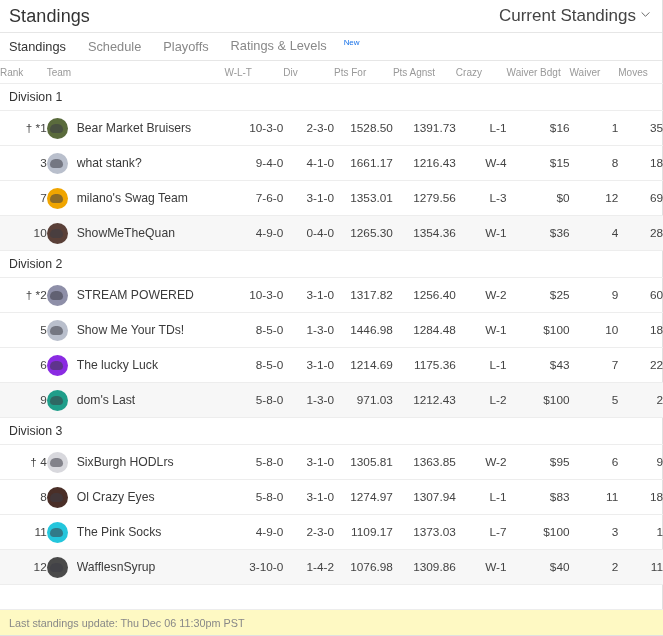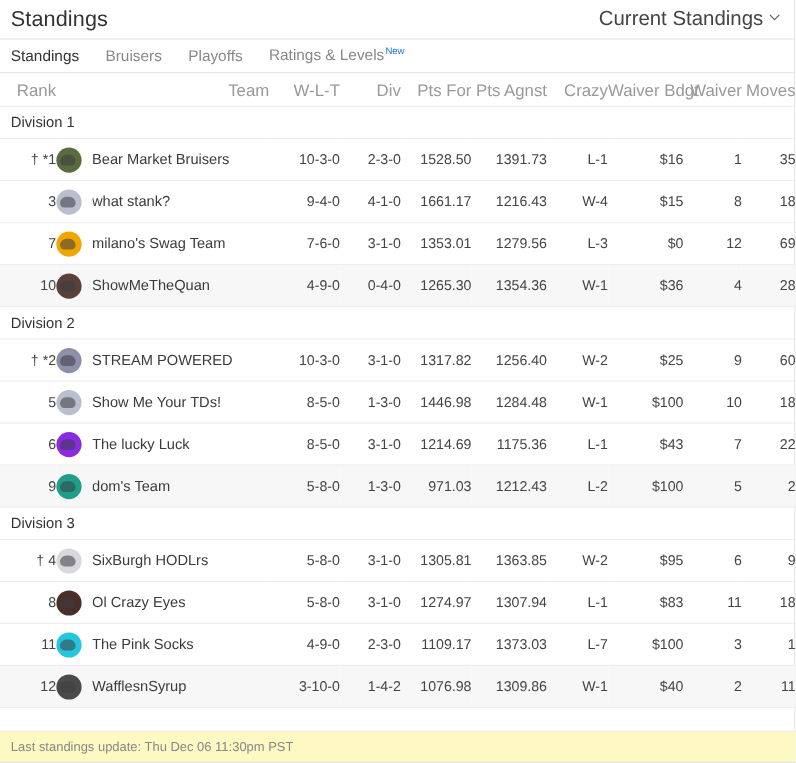--- a/index.html
+++ b/index.html
@@ -73,37 +73,37 @@
     cursor: pointer;
     position: relative;
     white-space: nowrap;
     padding-bottom: 1px;
   }
   .tab.active { color: #333333; }
   .tab .newbadge {
     font-size: 8px;
     color: #1a73e8;
     vertical-align: super;
-    margin-left: 1px;
+    margin-left: 17px;
     letter-spacing: -0.1px;
   }
 
   
   table.standings {
     width: 663px;
     border-collapse: collapse;
     table-layout: fixed;
   }
   table.standings th {
-    font-size: 14px;
+    font-size: 10px;
     font-weight: normal;
     color: #999999;
     padding: 6px 0 5px 0;
     border-bottom: 1px solid #ededed;
-    text-align: right;
+    text-align: left;
     white-space: nowrap;
   }
   table.standings td {
     font-size: 11.8px;
     color: #444444;
     padding: 0;
     height: 35px;
     border-bottom: 1px solid #ededed;
     text-align: right;
     white-space: nowrap;
@@ -213,21 +213,21 @@
           </svg>
       </span>
     </div>
   </div>
 
   <div class="tabbar">
     <div class="tab active">
       <span>Standings</span>
     </div>
     <div class="tab">
-      <span>Bruisers</span>
+      <span>Schedule</span>
     </div>
     <div class="tab">
       <span>Playoffs</span>
     </div>
     <div class="tab">
       <span>Ratings &amp; Levels</span><span class="newbadge">New</span>
     </div>
   </div>
 
   <table class="standings">
@@ -381,21 +381,21 @@
           <td class="t-strk">L-1</td>
           <td class="t-wbdgt">$43</td>
           <td class="t-wvr">7</td>
           <td class="t-mvs">22</td>
         </tr>
         <tr class="alt">
           <td class="t-rank">9</td>
           <td class="t-team">
             <div class="team-cell">
               <div class="avatar helmet" style="background: rgb(31, 158, 138);"></div>
-              <span class="team-name">dom's Team</span>
+              <span class="team-name">dom's Last</span>
             </div>
           </td>
           <td class="t-wlt">5-8-0</td>
           <td class="t-div">1-3-0</td>
           <td class="t-pf">971.03</td>
           <td class="t-pa">1212.43</td>
           <td class="t-strk">L-2</td>
           <td class="t-wbdgt">$100</td>
           <td class="t-wvr">5</td>
           <td class="t-mvs">2</td>

